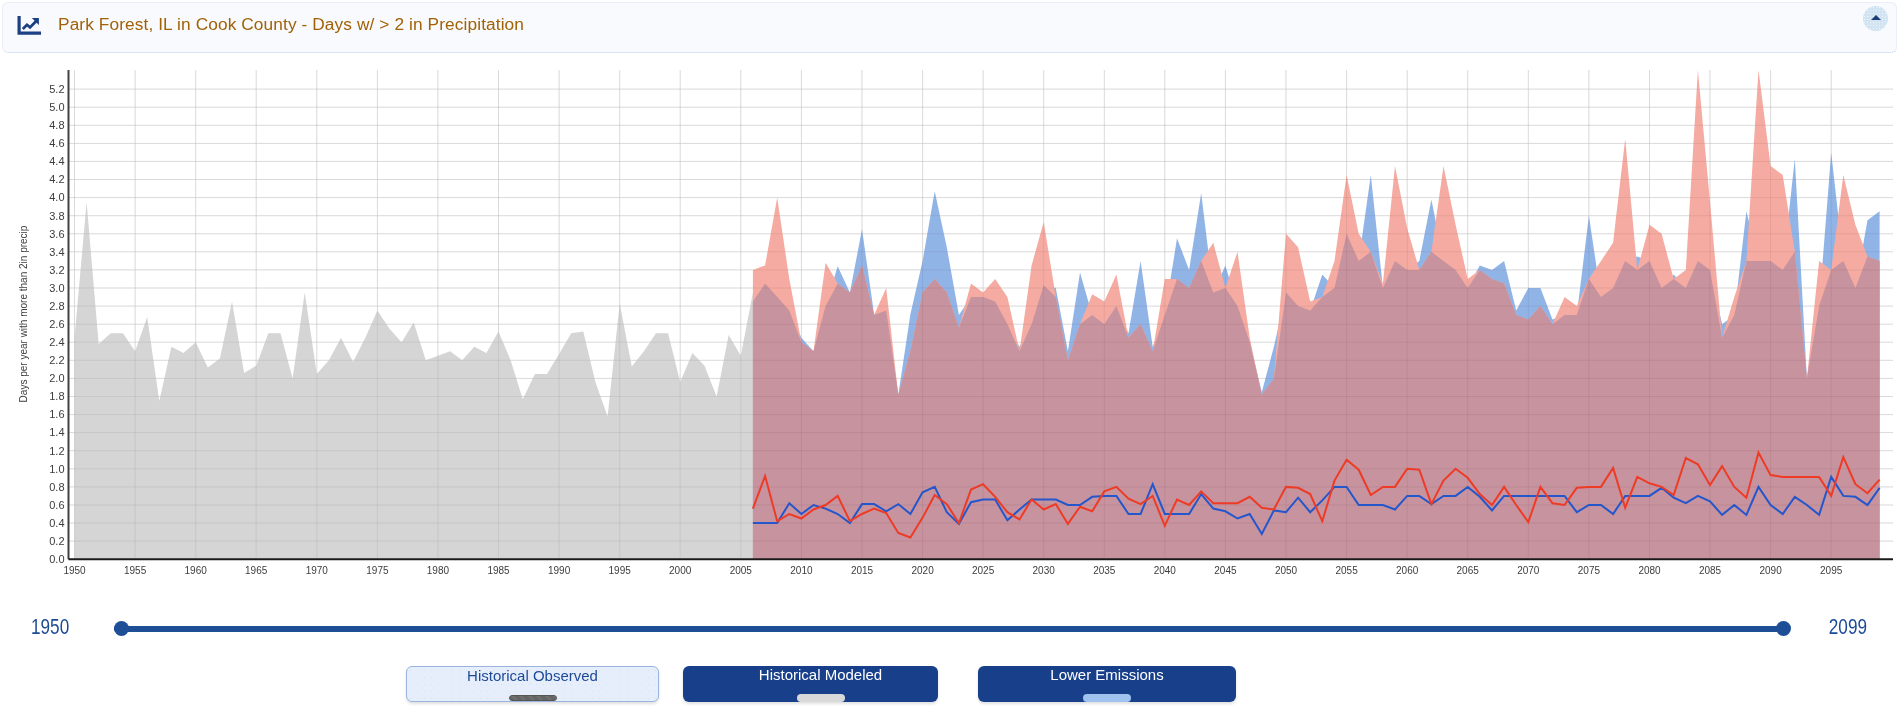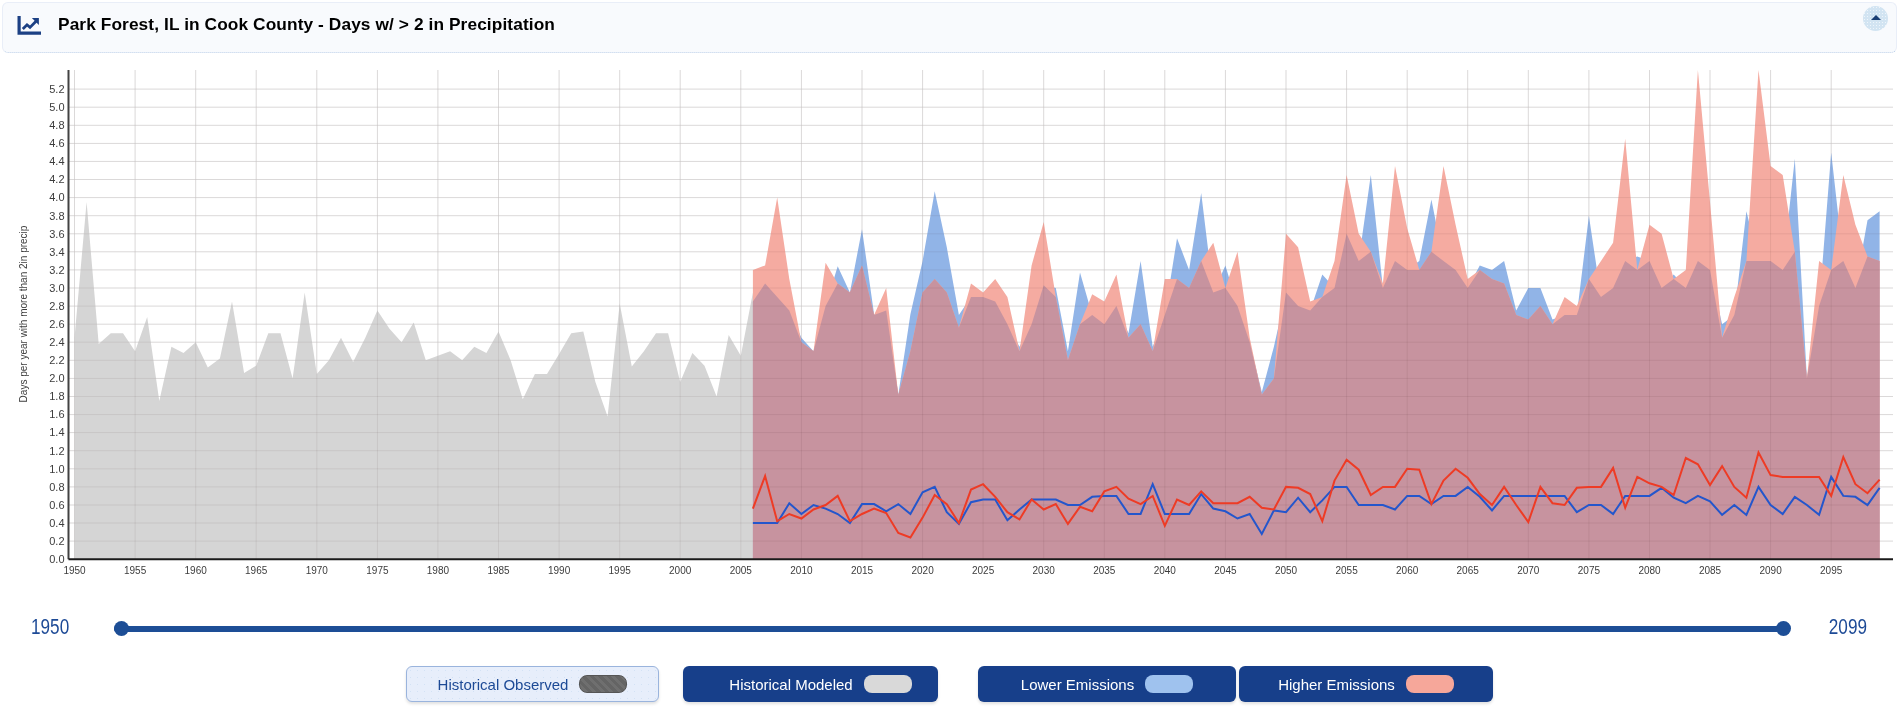--- a/index.html
+++ b/index.html
@@ -1,28 +1,28 @@
 <!DOCTYPE html>
 <html><head>
 <meta charset="utf-8">
 <style>
 * { margin:0; padding:0; box-sizing:border-box; }
 html,body { width:1902px; height:716px; background:#ffffff; font-family:"Liberation Sans", sans-serif; overflow:hidden; }
 #page { position:relative; width:1902px; height:716px; }
 #header { position:absolute; left:2px; top:2px; width:1895px; height:51px; background:#f8fafd; border:1px solid #e9eef8; border-bottom:1px dotted #bdd0e9; border-radius:6px; }
 #hicon { position:absolute; left:14px; top:13px; }
-#htitle { position:absolute; left:55px; top:11px; font-size:17.3px; color:#000000; font-weight:700; letter-spacing:0.1px; }
+#htitle { position:absolute; left:55px; top:11px; font-size:17.3px; color:#a16207; font-weight:400; letter-spacing:0.1px; }
 #collapse { position:absolute; left:1860px; top:3px; width:25px; height:25px; border-radius:50%; background-color:#d2e4f2; background-image:radial-gradient(#eef5fb 0.55px, rgba(0,0,0,0) 0.8px); background-size:3px 3px; }
 #collapse .tri { position:absolute; left:7.5px; top:9px; width:0; height:0; border-left:5px solid rgba(0,0,0,0); border-right:5px solid rgba(0,0,0,0); border-bottom:5px solid #1b3f74; }
 #chart { position:absolute; left:0; top:0; }
 #sl1950 { position:absolute; left:31px; top:614px; font-size:22px; color:#1d4a96; transform:scaleX(0.78); transform-origin:left top; }
 #sl2099 { position:absolute; left:1818px; top:614px; width:49px; text-align:right; font-size:22px; color:#1d4a96; transform:scaleX(0.78); transform-origin:right top; }
 #track { position:absolute; left:114px; top:625.5px; width:1676px; height:6px; border-radius:4px; background:#1d4e96; }
 .knob { position:absolute; top:621px; width:15px; height:15px; border-radius:50%; background:#1d4e96; }
-.btn { position:absolute; top:666px; height:36px; border-radius:6px; display:flex; align-items:center; justify-content:center; gap:11px; font-size:15px; font-weight:500; box-shadow:0 2px 3px rgba(0,0,0,0.12); }
+.btn { position:absolute; top:666px; height:36px; border-radius:6px; display:flex; align-items:center; justify-content:center; gap:11px; font-size:15px; font-weight:500; box-shadow:0 2px 3px rgba(0,0,0,0.12);flex-direction:column; }
 .btn .pill { width:48px; height:18px; border-radius:8px; }
 .dark { background:#173f8a; color:#ffffff; }
 #b1 { left:406px; width:253px; background-color:#e7eefb; background-image:radial-gradient(#d3e2f5 0.9px, rgba(0,0,0,0) 1px); background-size:7px 7px; border:1px solid #9ab4dd; color:#1d4a96; font-weight:400; }
 #b1 .pill { background:repeating-linear-gradient(45deg,#646464 0 3px,#6f6f6f 3px 6px); border:1px solid #555; }
 #b2 { left:683px; width:255px;padding-left:20px; }
 #b2 .pill { background:#d9d9d9; }
 #b3 { left:962px; width:258px;margin-left:16px; }
 #b3 .pill { background:#9fc2ee; }
 #b4 { left:1239px; width:254px; }
 #b4 .pill { background:#f6a79a; }
@@ -131,17 +131,13 @@
       <span class="pill"></span>
     </div>
 <div class="btn dark" id="b2">
       <span>Historical Modeled</span>
       <span class="pill"></span>
     </div>
 <div class="btn dark" id="b3">
       <span>Lower Emissions</span>
       <span class="pill"></span>
     </div>
-<div class="btn dark" id="b4">
-      <span>Higher Emissions</span>
-      <span class="pill"></span>
-    </div>
 </div>
 
 </body></html>

